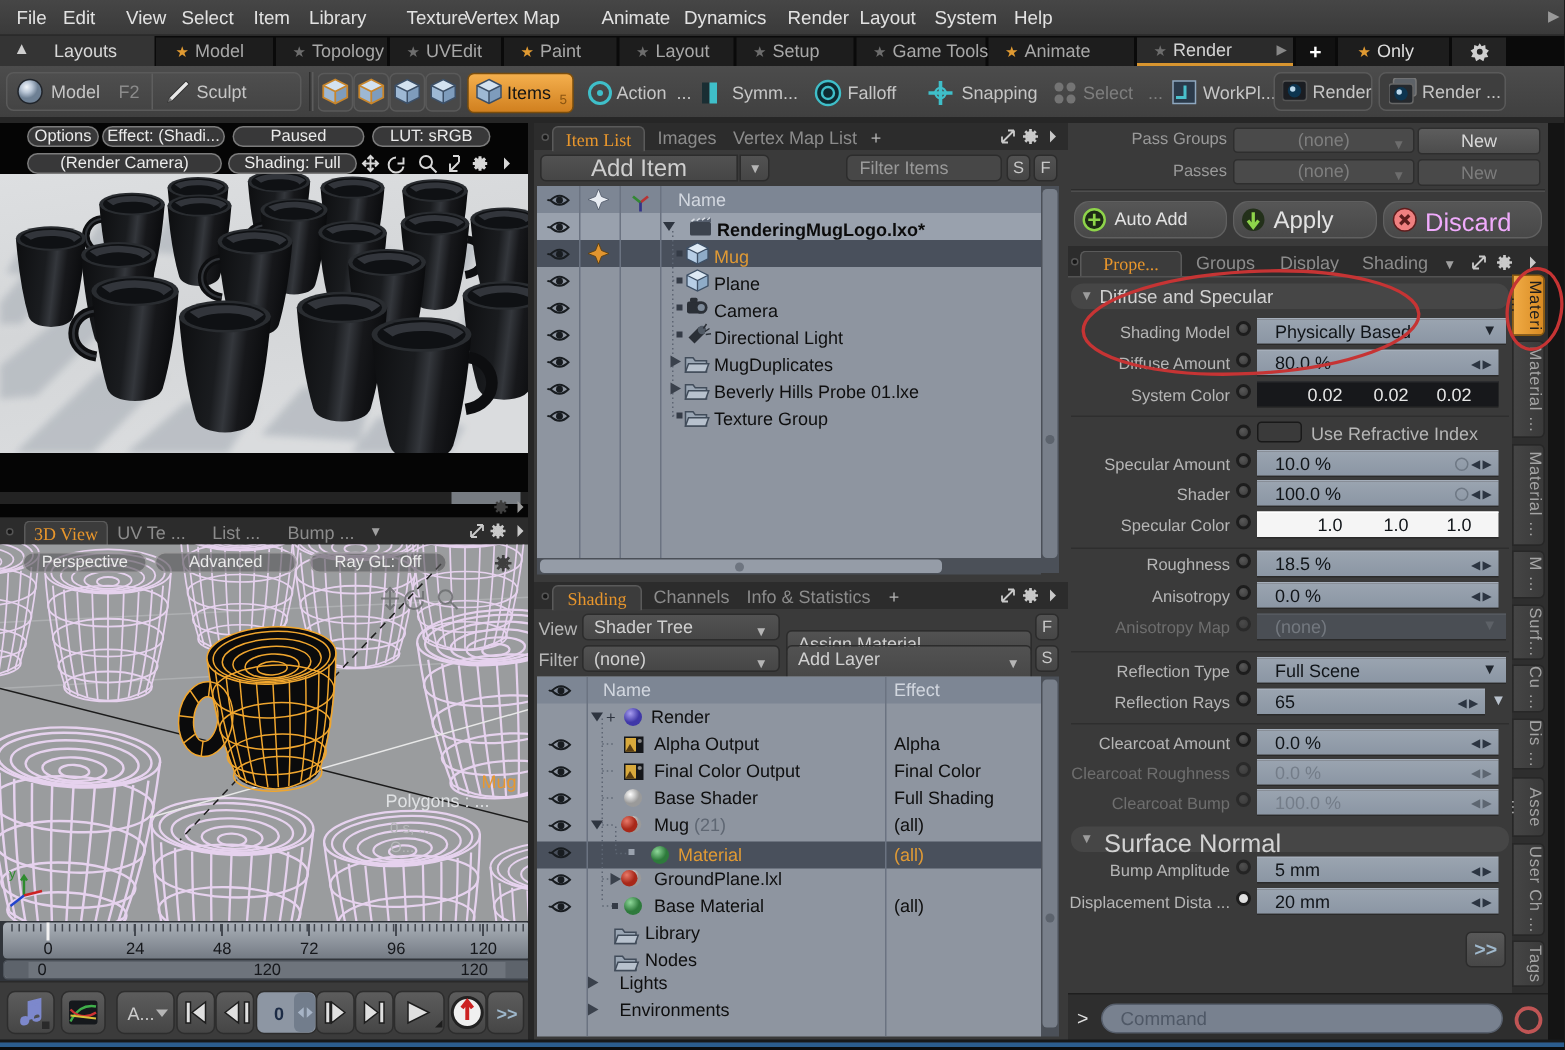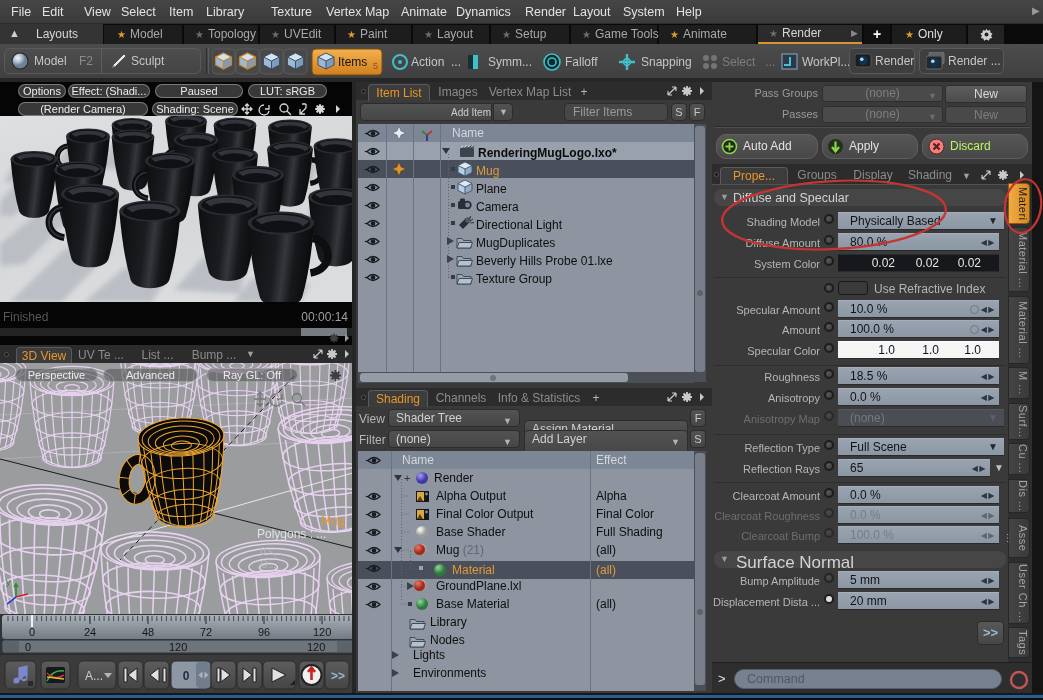--- a/index.html
+++ b/index.html
@@ -17,21 +17,21 @@
 .ltab .st { font-size:10px; margin-right:4px; }
 .sto { color:#e09a32; } .stg { color:#6d6d6d; }
 
 #toolbar { position:absolute; left:0; top:44px; width:1043px; height:34px;
   background:linear-gradient(#4c4c4c,#404040); }
 .tbtxt { position:absolute; top:10px; font-size:12px; color:#c6c6c6; }
 .tbbox { position:absolute; top:4px; height:26px; border:1px solid #5a5a5a; border-radius:5px; background:linear-gradient(#4e4e4e,#444444); }
 
 .ptabbar { position:absolute; background:#2c2c2c; }
 .ptab { position:absolute; top:2px; height:17px; line-height:17px; font-size:12px; color:#8c8c8c; text-align:center; }
-.ptab.act { background:#3c3c3c; border:1px solid #5a5a5a; border-bottom:none; border-radius:4px 4px 0 0; color:#e8962c; }
+.ptab.act { background:#3c3c3c; border:1px solid #5a5a5a; border-bottom:none; border-radius:4px 4px 0 0; color:#e8962c;font-family:Liberation Serif, serif; }
 .pdot { position:absolute; width:5px; height:5px; border-radius:50%; background:#171717; border:1px solid #555; }
 .cornericons { position:absolute; font-size:11px; color:#c9c9c9; }
 
 .list { position:absolute; background:#8e95a0; overflow:hidden; }
 
 .flabel { position:absolute; font-size:11px; color:#b6b6b6; text-align:right; white-space:nowrap; }
 .flabel.dis { color:#6e6e6e; }
 .ffield { position:absolute; height:17px; background:linear-gradient(#9aa4b0,#8b96a4); font-size:12px; color:#101418; line-height:17px; border-top:1px solid #a5aeba; box-shadow:0 1px 0 #2a2a2a; white-space:nowrap; }
 .ffield.dis { color:#747d89; }
 .fcirc { position:absolute; width:10px; height:10px; border-radius:50%; background:radial-gradient(circle at 38% 32%, #585858, #3a3a3a); border:2px solid #1d1d1d; }
@@ -45,21 +45,21 @@
 <div id="app">
 
 <div id="menubar">
 <span style="left:11px">File</span>
       <span style="left:42px">Edit</span>
       <span style="left:84px">View</span>
       <span style="left:121px">Select</span>
       <span style="left:169px">Item</span>
       <span style="left:206px">Library</span>
       <span style="left:271px">Texture</span>
-      <span style="left:326px">Vertex Map</span>
+      <span style="left:310px">Vertex Map</span>
       <span style="left:401px">Animate</span>
       <span style="left:456px">Dynamics</span>
       <span style="left:525px">Render</span>
       <span style="left:573px">Layout</span>
       <span style="left:623px">System</span>
       <span style="left:676px">Help</span>
 <span style="left:1032px;color:#999;font-size:10px">▶</span>
 </div>
 
 <div id="tabrow">
@@ -269,38 +269,34 @@
     <use href="#rm" transform="translate(150,95) scale(1.18)"></use>
     <use href="#rm" transform="translate(228,89) scale(1.16)"></use>
     <use href="#rmhr" transform="translate(281,107) scale(1.28)"></use>
   </svg>
 
   <div class="pill" style="left:18px;top:2px;width:48px">Options</div>
   <div class="pill" style="left:68px;top:2px;width:82px">Effect: (Shadi...</div>
   <div class="pill" style="left:155px;top:2px;width:88px">Paused</div>
   <div class="pill" style="left:248px;top:2px;width:79px">LUT: sRGB</div>
   <div class="pill" style="left:18px;top:20px;width:130px">(Render Camera)</div>
-  <div class="pill" style="left:152px;top:20px;width:86px">Shading: Scene</div>
+  <div class="pill" style="left:152px;top:20px;width:86px">Shading: Full</div>
   <svg class="abs" style="left:240px;top:20px" width="104" height="14" fill="none" stroke="#d8d8d8" stroke-width="1.3">
     <path d="M7,2 L7,12 M2,7 L12,7 M5,4 L7,2 L9,4 M5,10 L7,12 L9,10 M4,5 L2,7 L4,9 M10,5 L12,7 L10,9"></path>
     <path d="M24,3 A5,5 0 1 0 29,9 M29,3 L29,7 L25,7"></path>
     <circle cx="44" cy="6" r="4"></circle>
         <path d="M47,9 L51,13"></path>
     <path d="M60,12 L66,6 M60,7 L60,12 L65,12 M66,2 L66,6 M62,2 L66,2"></path>
     <g stroke-width="1">
           <circle cx="80" cy="7" r="3.2"></circle>
           <path d="M80,2.2 L80,11.8 M75.2,7 L84.8,7 M76.6,3.6 L83.4,10.4 M76.6,10.4 L83.4,3.6" stroke-width="2"></path>
         </g>
     <path d="M96,3 L100,7 L96,11" fill="#d8d8d8" stroke="none"></path>
   </svg>
 
-  <div class="abs" style="left:0;top:224px;width:352px;height:20px;color:#4f4f4f;font-size:12px">
-    <span style="position:absolute;left:3px;top:4px;color:#55585c">Finished</span>
-    <span style="position:absolute;right:4px;top:4px;color:#9ca0a5">00:00:14</span>
-  </div>
   <div class="abs" style="left:0;top:246px;width:352px;height:8px;background:#232323">
     <div class="abs" style="left:301px;top:0;width:46px;height:8px;background:#777c82"></div>
   </div>
   <svg class="abs" style="left:328px;top:250px" width="26" height="12" fill="none" stroke-width="1.2">
         <g stroke="#3f3f3f">
           <circle cx="6" cy="6" r="2.6"></circle>
           <path d="M6,1.5 L6,10.5 M1.5,6 L10.5,6 M2.8,2.8 L9.2,9.2 M2.8,9.2 L9.2,2.8" stroke-width="1.6"></path>
         </g>
         <path d="M17,2 L21,6 L17,10" fill="#9a9a9a" stroke="none"></path>
       </svg>
@@ -509,21 +505,21 @@
     <svg class="cornericons" style="left:310px;top:3px" width="44" height="12" stroke="#c9c9c9" fill="none" stroke-width="1.2">
           <path d="M2,10 L10,2 M2,10 L2,6 M2,10 L6,10 M10,2 L6,2 M10,2 L10,6"></path>
           <g>
             <circle cx="21" cy="6" r="3"></circle>
             <path d="M21,1 L21,11 M16,6 L26,6 M17.5,2.5 L24.5,9.5 M17.5,9.5 L24.5,2.5" stroke-width="1.8"></path>
           </g>
           <path d="M34,2 L38,6 L34,10" fill="#c9c9c9" stroke="none"></path>
         </svg>
   </div>
 
-  <div class="abs" style="left:4px;top:21px;width:132px;height:18px;background:linear-gradient(#525252,#464646);border:1px solid #2c2c2c;border-radius:4px 0 0 4px;color:#cecece;font-size:10px;text-align:right;line-height:17px">Add Item</div>
+  <div class="abs" style="left:4px;top:21px;width:132px;height:18px;background:linear-gradient(#525252,#464646);border:1px solid #2c2c2c;border-radius:4px 0 0 4px;color:#cecece;font-size:16px;text-align:center;line-height:17px">Add Item</div>
   <div class="abs" style="left:137px;top:21px;width:20px;height:18px;background:linear-gradient(#525252,#464646);border:1px solid #2c2c2c;border-radius:0 4px 4px 0">
         <span style="position:absolute;left:5px;top:3px;font-size:9px;color:#b5b5b5">▼</span>
       </div>
   <div class="abs" style="left:208px;top:21px;width:104px;height:18px;background:#474747;border:1px solid #2c2c2c;border-radius:4px;color:#9a9a9a;font-size:12px;line-height:17px;padding-left:8px">Filter Items</div>
   <div class="abs" style="left:315px;top:21px;width:16px;height:18px;background:linear-gradient(#525252,#464646);border:1px solid #2c2c2c;border-radius:4px;color:#c8c8c8;font-size:11px;text-align:center;line-height:17px">S</div>
   <div class="abs" style="left:333px;top:21px;width:16px;height:18px;background:linear-gradient(#525252,#464646);border:1px solid #2c2c2c;border-radius:4px;color:#c8c8c8;font-size:11px;text-align:center;line-height:17px">F</div>
 
   <div class="list" style="left:2px;top:42px;width:336px;height:248px">
     <svg class="abs" style="left:0;top:0" width="336" height="248">
       <defs>
@@ -781,27 +777,27 @@
   <svg class="abs" style="left:9px;top:56px" width="17" height="17">
         <circle cx="8.5" cy="8.5" r="7" fill="#1d2a16" stroke="#8ed44a" stroke-width="1.6"></circle>
         <path d="M8.5,4.5 L8.5,12.5 M4.5,8.5 L12.5,8.5" stroke="#8ed44a" stroke-width="1.8"></path>
       </svg>
   <span class="abs" style="left:31px;top:57px;font-size:12px;color:#e2e2e2">Auto Add</span>
   <div class="abs" style="left:110px;top:52px;width:96px;height:25px;background:linear-gradient(#565656,#484848);border:1px solid #606060;border-radius:10px"></div>
   <svg class="abs" style="left:115px;top:56px" width="17" height="17">
         <circle cx="8.5" cy="8.5" r="7.5" fill="#23301a"></circle>
         <path d="M8.5,3.5 L8.5,12 M5,9 L8.5,13.5 L12,9" stroke="#8ed44a" stroke-width="2.2" fill="none"></path>
       </svg>
-  <span class="abs" style="left:137px;top:57px;font-size:12px;color:#e2e2e2">Apply</span>
+  <span class="abs" style="left:137px;top:57px;font-size:16px;color:#e2e2e2">Apply</span>
   <div class="abs" style="left:210px;top:52px;width:106px;height:25px;background:linear-gradient(#565656,#484848);border:1px solid #606060;border-radius:10px"></div>
   <svg class="abs" style="left:216px;top:56px" width="17" height="17">
         <circle cx="8.5" cy="8.5" r="7.5" fill="#f08080" stroke="#5e1d1d" stroke-width="1"></circle>
         <path d="M5.5,5.5 L11.5,11.5 M5.5,11.5 L11.5,5.5" stroke="#5e1d1d" stroke-width="2.2"></path>
       </svg>
-  <span class="abs" style="left:238px;top:57px;font-size:12px;color:#bef264">Discard</span>
+  <span class="abs" style="left:238px;top:57px;font-size:17px;color:#f0abfc">Discard</span>
 
   <div class="ptabbar" style="left:0;top:82px;width:331px;height:20px">
     <div class="pdot" style="left:2px;top:8px"></div>
     <div class="ptab act" style="left:8px;top:3px;width:68px">Prope...</div>
     <div class="ptab" style="left:80px;top:3px;width:50px">Groups</div>
     <div class="ptab" style="left:134px;top:3px;width:54px">Display</div>
     <div class="ptab" style="left:192px;top:3px;width:52px">Shading</div>
     <span class="abs" style="left:250px;top:7px;color:#a0a0a0;font-size:9px">▼</span>
     <svg class="cornericons" style="left:268px;top:5px" width="50" height="12" stroke="#c9c9c9" fill="none" stroke-width="1.2">
           <path d="M2,10 L10,2 M2,10 L2,6 M2,10 L6,10 M10,2 L6,2 M10,2 L10,6"></path>
@@ -837,21 +833,21 @@
     <div class="abs" style="left:2px;top:92px;width:292px;height:1px;background:#2e2e2e"></div>
 
     <div class="fcirc" style="left:112px;top:98px"></div>
     <div class="abs" style="left:126px;top:96px;width:30px;height:14px;background:#3a3a3a;border:1.5px solid #191919;border-radius:3px"></div>
     <span class="abs" style="left:162px;top:97px;font-size:12px;color:#b6b6b6">Use Refractive Index</span>
 
     <span class="flabel" style="right:188px;top:119px">Specular Amount</span>
     <div class="fcirc" style="left:112px;top:117px"></div>
     <div class="ffield" style="left:126px;top:115px;width:161px;padding-left:12px">10.0 %<span class="abs" style="right:20px;top:4px;width:9px;height:9px;border:1.5px solid #6e7884;border-radius:50%"></span><span class="spin" style="right:3px;top:4px">◀▶</span></div>
 
-    <span class="flabel" style="right:188px;top:139px">Amount</span>
+    <span class="flabel" style="right:188px;top:139px">Shader</span>
     <div class="fcirc" style="left:112px;top:137px"></div>
     <div class="ffield" style="left:126px;top:135px;width:161px;padding-left:12px">100.0 %<span class="abs" style="right:20px;top:4px;width:9px;height:9px;border:1.5px solid #6e7884;border-radius:50%"></span><span class="spin" style="right:3px;top:4px">◀▶</span></div>
 
     <span class="flabel" style="right:188px;top:160px">Specular Color</span>
     <div class="fcirc" style="left:112px;top:158px"></div>
     <div class="ffield" style="left:126px;top:156px;width:161px;background:#f5f5f5;border-top:1px solid #fff">
       <span style="position:absolute;right:104px">1.0</span>
           <span style="position:absolute;right:60px">1.0</span>
           <span style="position:absolute;right:18px">1.0</span>
     </div>

